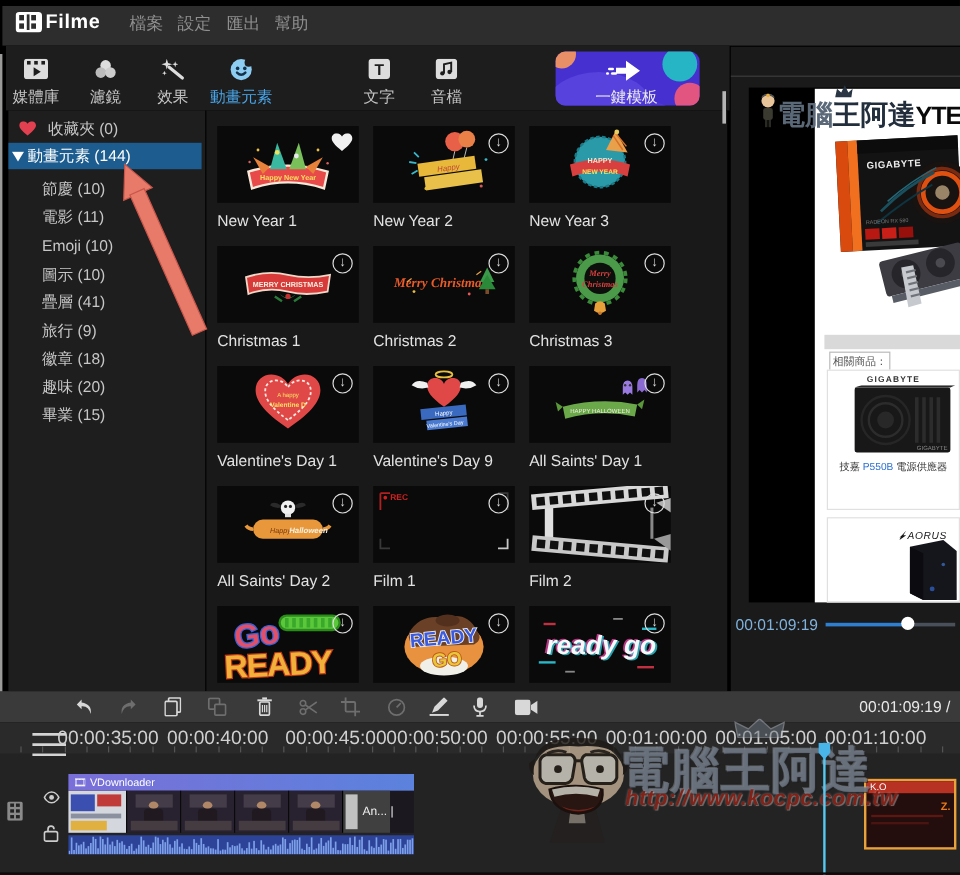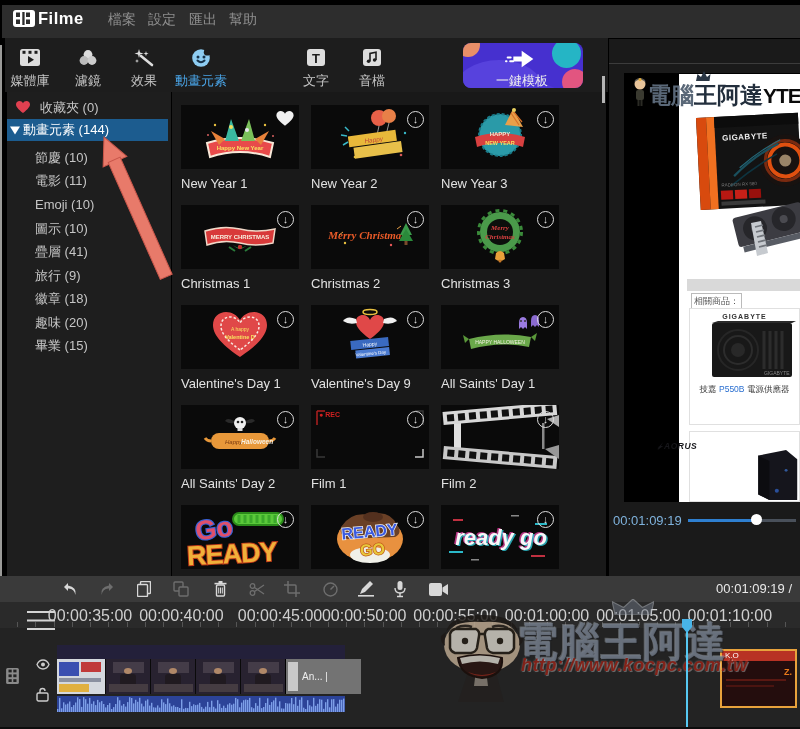--- a/index.html
+++ b/index.html
@@ -521,21 +521,21 @@
       <polygon points="0,2 80,2 84,0 6,0" fill="#2a2a2a"></polygon>
       <circle cx="26" cy="29" r="20" fill="none" stroke="#262626" stroke-width="2"></circle>
       <circle cx="26" cy="29" r="14" fill="none" stroke="#2c2c2c" stroke-width="2"></circle>
       <circle cx="26" cy="29" r="7" fill="#282828"></circle>
       <path d="M52 10 V48 M58 10 V48 M64 10 V48 M70 10 V48" stroke="#2c2c2c" stroke-width="3"></path>
       <text x="52" y="54" font-family="Liberation Sans" font-size="5" fill="#888">GIGABYTE</text>
     </svg>
     <div class="abs" style="left:689px;top:384px;width:111px;text-align:center;font-size:8.5px;color:#333">技嘉 <span style="color:#2a6fd0">P550B</span> 電源供應器</div>
 
     <div class="abs" style="left:689px;top:431px;width:111px;height:71px;background:#fff;border:1px solid #e0e0e0"></div>
-    <div class="abs" style="left:656px;top:441px;width:100px;text-align:left;color:#16161a;font-size:8.5px;font-weight:bold;font-style:italic;letter-spacing:.5px"><svg width="8" height="8" viewBox="0 0 10 10" style="vertical-align:-1px">
+    <div class="abs" style="left:689px;top:441px;width:100px;text-align:right;color:#16161a;font-size:8.5px;font-weight:normal;font-style:italic;letter-spacing:.5px"><svg width="8" height="8" viewBox="0 0 10 10" style="vertical-align:-1px">
           <polygon points="1,9 9,0 6,5 9,5 2,10 4,5" fill="#16161a"></polygon>
         </svg>AORUS</div>
     <svg class="abs" style="left:749px;top:449px" width="51" height="52" viewBox="0 0 55 54">
       <polygon points="10,6 40,0 52,10 52,54 22,54 10,48" fill="#15151c"></polygon>
       <polygon points="10,6 22,12 22,54 10,48" fill="#0c0c10"></polygon>
       <circle cx="40" cy="22" r="1.6" fill="#31589a"></circle>
       <circle cx="30" cy="44" r="2.2" fill="#2a4f9a"></circle>
     </svg>
 
     <div class="abs" style="left:613px;top:513px;color:#7fb2dc;font-size:13px">00:01:09:19</div>
@@ -699,20 +699,23 @@
       <svg class="abs" style="left:36px;top:57px" width="14" height="11" viewBox="0 0 14 11">
         <path d="M7 1 C3 1 1 5.5 1 5.5 C1 5.5 3 10 7 10 C11 10 13 5.5 13 5.5 C13 5.5 11 1 7 1 Z" fill="none" stroke="#ccc" stroke-width="1.3"></path>
         <circle cx="7" cy="5.5" r="2" fill="#ccc"></circle>
       </svg>
       <svg class="abs" style="left:36px;top:85px" width="13" height="15" viewBox="0 0 13 15">
         <rect x="1" y="6" width="11" height="8" rx="1.5" fill="none" stroke="#ccc" stroke-width="1.4"></rect>
         <path d="M4 6 V4 A2.5 2.5 0 0 1 9 4" stroke="#ccc" stroke-width="1.4" fill="none"></path>
       </svg>
 
       <div class="abs" style="left:57px;top:43px;width:288px;height:49px;background:#23203a">
+        <div class="abs" style="left:0;top:0;width:288px;height:14px;background:linear-gradient(90deg,#7a6fd8,#5b82dd);color:#fff;font-size:9px;line-height:14px">
+          <span style="margin-left:4px">🎞 VDownloader</span>
+        </div>
         <div class="abs" id="frames" style="left:0;top:14px;width:288px;height:35px;background:#1c1820">
             <div class="abs" style="left:0;top:0;width:48px;height:35px;background:#d4d8de">
               <div class="abs" style="left:2px;top:3px;width:20px;height:14px;background:#3a4fb0"></div>
               <div class="abs" style="left:24px;top:3px;width:20px;height:10px;background:#c03a3a"></div>
               <div class="abs" style="left:2px;top:19px;width:42px;height:4px;background:#8a90a0"></div>
               <div class="abs" style="left:2px;top:25px;width:30px;height:8px;background:#e0b040"></div>
             </div>
             <div class="abs" style="left:48px;top:0;width:45px;height:35px;background:#282230;border-left:1px solid #0a0a0a">
               <div class="abs" style="left:7px;top:3px;width:31px;height:11px;background:#443c48"></div>
               <div class="abs" style="left:18px;top:9px;width:8px;height:6px;border-radius:50%;background:#b08868"></div>
@@ -730,21 +733,21 @@
               <div class="abs" style="left:18px;top:9px;width:8px;height:6px;border-radius:50%;background:#b08868"></div>
               <div class="abs" style="left:14px;top:15px;width:16px;height:11px;background:#201a20;border-radius:3px 3px 0 0"></div>
               <div class="abs" style="left:3px;top:25px;width:39px;height:8px;background:#453c42"></div>
             </div>
             <div class="abs" style="left:183px;top:0;width:45px;height:35px;background:#282230;border-left:1px solid #0a0a0a">
               <div class="abs" style="left:7px;top:3px;width:31px;height:11px;background:#443c48"></div>
               <div class="abs" style="left:18px;top:9px;width:8px;height:6px;border-radius:50%;background:#b08868"></div>
               <div class="abs" style="left:14px;top:15px;width:16px;height:11px;background:#201a20;border-radius:3px 3px 0 0"></div>
               <div class="abs" style="left:3px;top:25px;width:39px;height:8px;background:#453c42"></div>
             </div>
-            <div class="abs" style="left:228px;top:0;width:76px;height:35px;background:#737373;border-left:1px solid #000">
+            <div class="abs" style="left:228px;top:0;width:40px;height:35px;background:#404040;border-left:1px solid #000">
               <div class="abs" style="left:2px;top:3px;width:10px;height:29px;background:#d8d8d8;opacity:.85"></div>
               <div class="abs" style="left:16px;top:12px;color:#eee;font-size:10px">An...&nbsp;|</div>
             </div>
           </div>
       </div>
 
       <div class="abs" style="left:57px;top:94px;width:288px;height:16px;background:#2c4398;overflow:hidden">
         <svg id="wave" class="abs" style="left:0;top:0" width="288" height="16">
             <rect x="0" y="13.0" width="1.4" height="3.0" fill="#7d9fe8"></rect>
             <rect x="2" y="1.9" width="1.4" height="14.1" fill="#7d9fe8"></rect>

